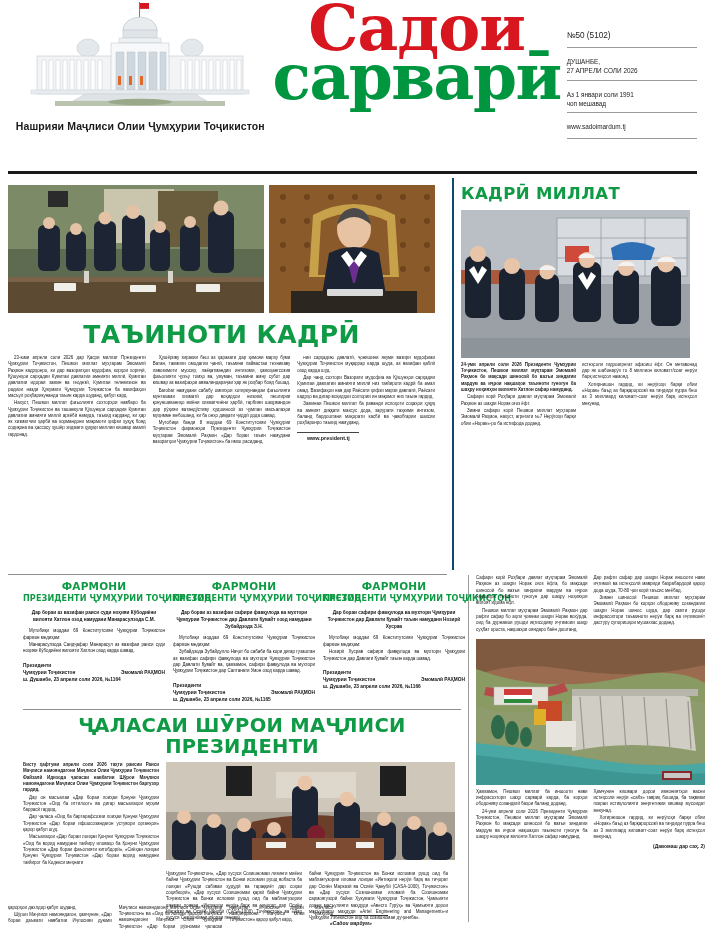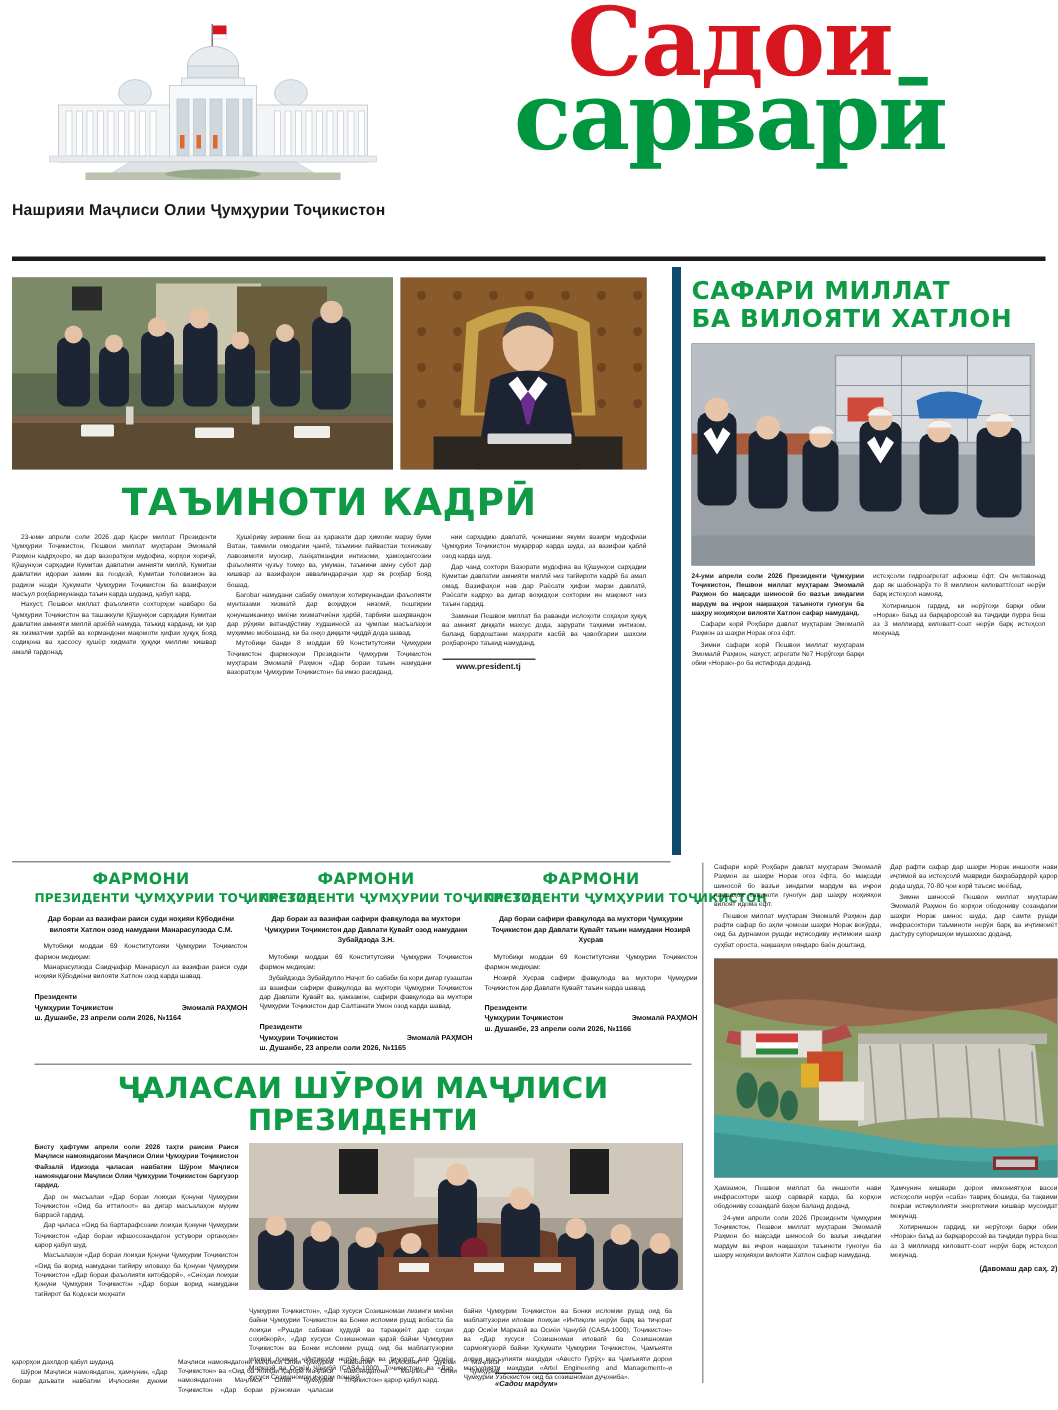--- a/index.html
+++ b/index.html
@@ -12,21 +12,21 @@
     overflow:hidden;
     position:relative;
   }
   .page{width:705px;height:940px;position:relative;box-sizing:border-box;}
 
   
   .masthead{
     height:178px;position:relative;display:flex;align-items:flex-start;
     padding:0 8px;box-sizing:border-box;
   }
-  .mh-left{width:268px;padding-top:14px;text-align:left;}
+  .mh-left{width:268px;text-align:center;}
   .parliament{
     width:250px;height:112px;margin:0 auto;position:relative;display:block;
   }
   .publisher{
     font-size:10.5px;font-weight:bold;color:#1a1a1a;margin-top:8px;
     letter-spacing:.1px;white-space:nowrap;
   }
   .mh-logo{
     flex:1;position:relative;padding-top:2px;
     display:flex;flex-direction:column;align-items:center;justify-content:flex-start;
@@ -56,21 +56,21 @@
   .hr-thin{height:1px;background:#8d8d8d;margin:0 8px;}
   .body-col{
     font-size:4.45px;line-height:1.42;text-align:justify;color:#1a1a1a;
     -webkit-hyphens:auto;hyphens:auto;
   }
   .body-col p{margin:0 0 1px 0;text-indent:6px;}
   .body-col p.noind{text-indent:0;}
 
   
   .zone-top{display:flex;padding:0 8px;box-sizing:border-box;}
-  .left-main{width:446px;box-sizing:border-box;padding-right:17px;border-right:6px solid #0c4a6e;}
+  .left-main{width:446px;box-sizing:border-box;padding-right:17px;border-right:2px solid #0c4a6e;}
   .right-main{width:243px;box-sizing:border-box;padding-left:7px;}
 
   .photo{
     background:#3c4a52;position:relative;overflow:hidden;display:block;
     border:0;
   }
 
   .toprow{display:flex;gap:5px;margin-top:7px;}
   .headline-green{
     color:#0f9b46;font-family:"DejaVu Sans", sans-serif;font-weight:bold;
@@ -174,20 +174,28 @@
         <ellipse cx="125" cy="102" rx="32" ry="3.2" fill="#9aa98a"></ellipse>
       </svg>
       <div class="publisher">Нашрияи Маҷлиси Олии Ҷумҳурии Тоҷикистон</div>
     </div>
 
     <div class="mh-logo">
       <div class="logo-top" style="color: rgb(216, 22, 31);">Садои</div>
       <div class="logo-bottom" style="color: rgb(0, 150, 64);">сарварӣ</div>
     </div>
 
+    <div class="mh-right">
+      <div class="mh-cell issue">№50 (5102)</div>
+      <div class="mh-cell" style="white-space:pre-line">ДУШАНБЕ,
+27 АПРЕЛИ СОЛИ 2026</div>
+      <div class="mh-cell" style="white-space:pre-line">Аз 1 январи соли 1991
+чоп мешавад</div>
+      <div class="mh-cell last">www.sadoimardum.tj</div>
+    </div>
 
     <div class="mh-rule"></div>
   </div>
 
   <div class="zone-top" style="height:392px;">
 
     <div class="left-main">
       <div class="toprow">
         <div class="photo" style="width:262px;height:128px;">
           <svg width="262" height="128" viewBox="0 0 262 128">
@@ -287,22 +295,21 @@
           <p>нии сарҳадию давлатӣ, ҷонишини якуми вазири мудофиаи Ҷумҳурии Тоҷикистон муқаррар карда шуда, аз вазифаи қаблӣ озод карда шуд.</p>
           <p>Дар чанд сохтори Вазорати мудофиа ва Қӯшунҳои сарҳадии Кумитаи давлатии амнияти миллӣ низ тағйироти кадрӣ ба амал омад. Вазифаҳои нав дар Раёсати ҳифзи марзи давлатӣ, Раёсати кадрҳо ва дигар воҳидҳои сохтории ин мақомот низ таъин гардид.</p>
           <p>Заминаи Пешвои миллат ба раванди ислоҳоти соҳаҳои ҳуқуқ ва амният диққати махсус дода, зарурати таҳкими интизом, баланд бардоштани маҳорати касбӣ ва ҷавобгарии шахсии роҳбаронро таъкид намуданд.</p>
           <div class="prez-link">www.president.tj</div>
         </div>
       </div>
     </div>
 
     <div class="right-main">
       <div class="headline-green" style="font-size:16.5px;margin-top:7px;line-height:1.14;">
-        <div>САФАРИ МИЛЛАТ</div>
-        <div>БА ВИЛОЯТИ ХАТЛОН</div>
+        <div>КАДРӢ МИЛЛАТ</div>
       </div>
 
       <div class="photo" style="width:229px;height:148px;margin-top:6px;">
         <svg width="229" height="148" viewBox="0 0 229 148">
           <rect width="229" height="148" fill="#cfd3d6"></rect>
           <rect x="0" y="0" width="229" height="74" fill="#b9bfc4"></rect>
           <rect x="96" y="8" width="130" height="58" fill="#d8dce0"></rect>
           <rect x="96" y="8" width="130" height="58" fill="none" stroke="#9aa2a8"></rect>
           <g stroke="#8c959c" stroke-width=".7">
             <line x1="96" y1="28" x2="226" y2="28"></line>

